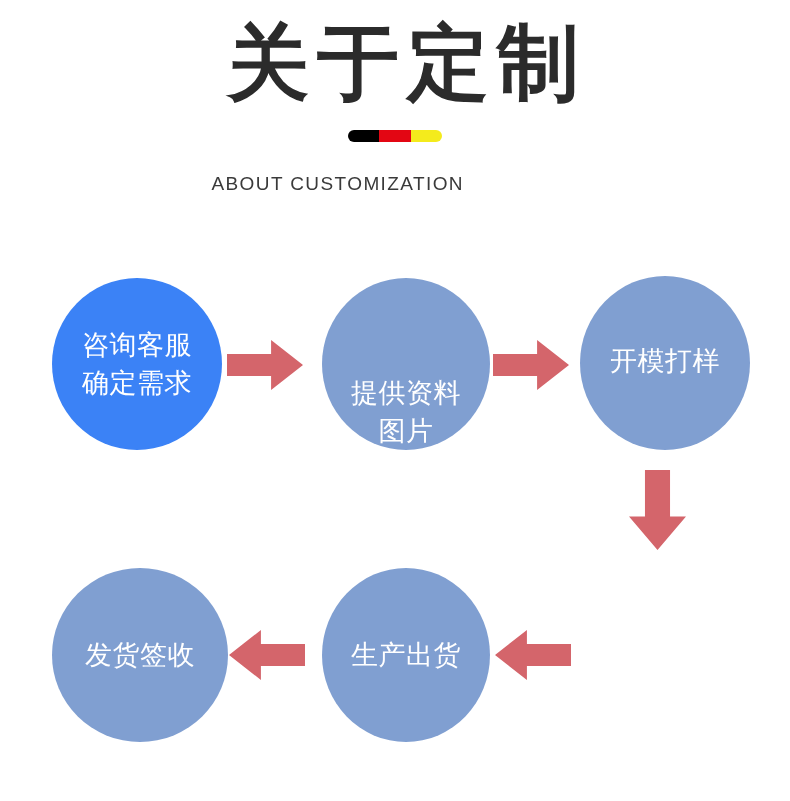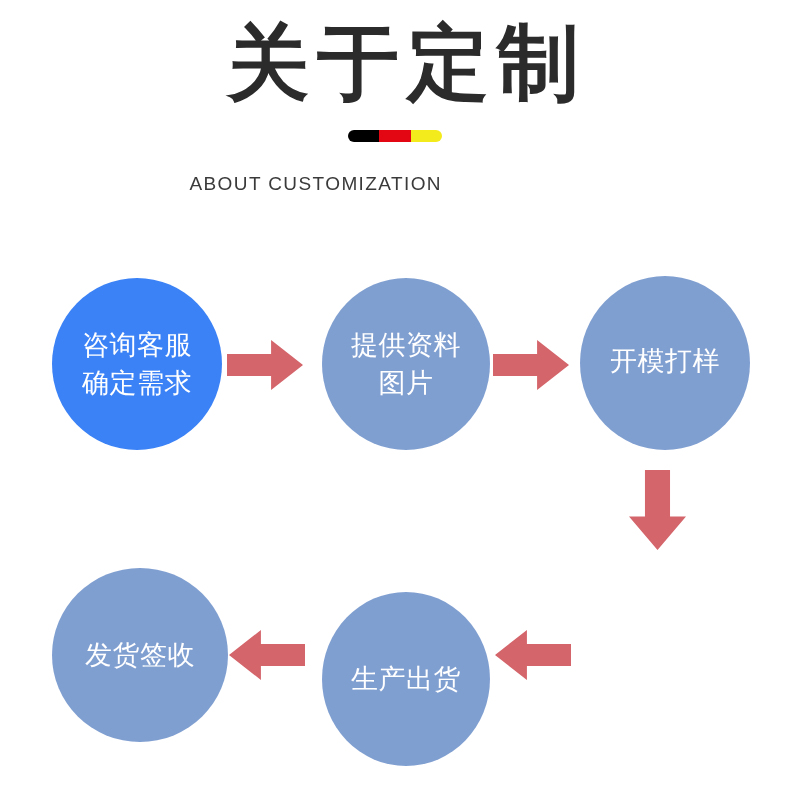--- a/index.html
+++ b/index.html
@@ -61,20 +61,21 @@
     top: 172px;
     width: 630px;
     text-align: center;
     font-size: 19px;
     line-height: 24px;
     font-weight: 400;
     color: #3a3a3a;
     letter-spacing: 1.4px;
     text-indent: 1.4px;
     white-space: nowrap;
+    padding-left: 22px;
   }
 
   
   #flow-diagram {
     position: absolute;
     left: 0;
     top: 0;
     width: 790px;
     height: 801px;
   }
@@ -94,25 +95,25 @@
     font-size: 27px;
     line-height: 38px;
     font-weight: 400;
     letter-spacing: 0.5px;
     white-space: pre-line;
     -webkit-font-smoothing: antialiased;
   }
 
   
   #node-0 { left: 52px;  top: 278px; width: 170px; height: 172px; }
-  #node-1 { left: 322px; top: 278px; width: 168px; height: 172px; }
+  #node-1 { left: 322px; top: 278px; width: 168px; height: 172px; align-items: flex-end; }
   #node-2 { left: 580px; top: 276px; width: 170px; height: 174px; }
   
   #node-3 { left: 580px; top: 568px; width: 170px; height: 174px; }
-  #node-4 { left: 322px; top: 592px; width: 168px; height: 174px; }
+  #node-4 { left: 322px; top: 568px; width: 168px; height: 174px; }
   #node-5 { left: 52px;  top: 568px; width: 176px; height: 174px; }
 
   
   .flow-arrow {
     position: absolute;
     background: #D4656B;
   }
   .arrow-right {
     clip-path: polygon(0% 28%, 58% 28%, 58% 0%, 100% 50%, 58% 100%, 58% 72%, 0% 72%);
   }

